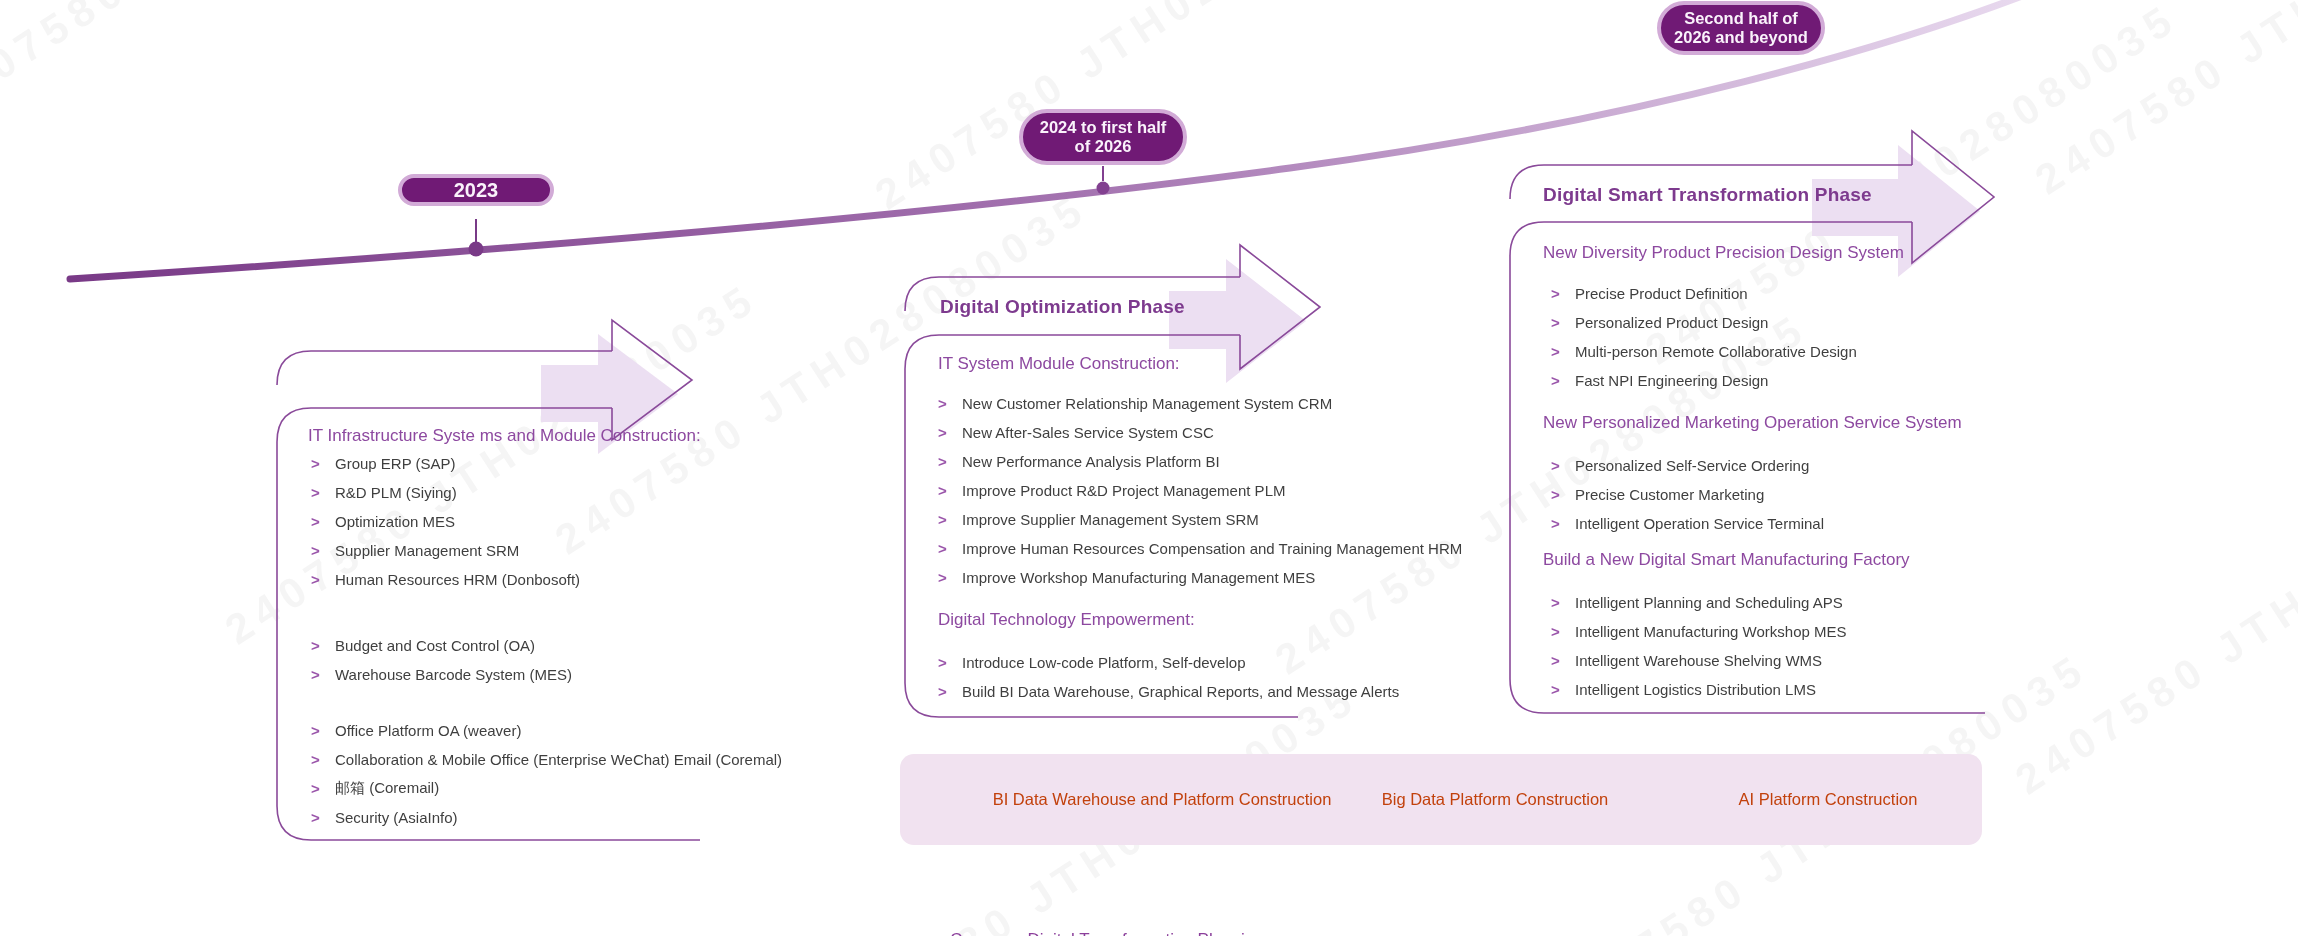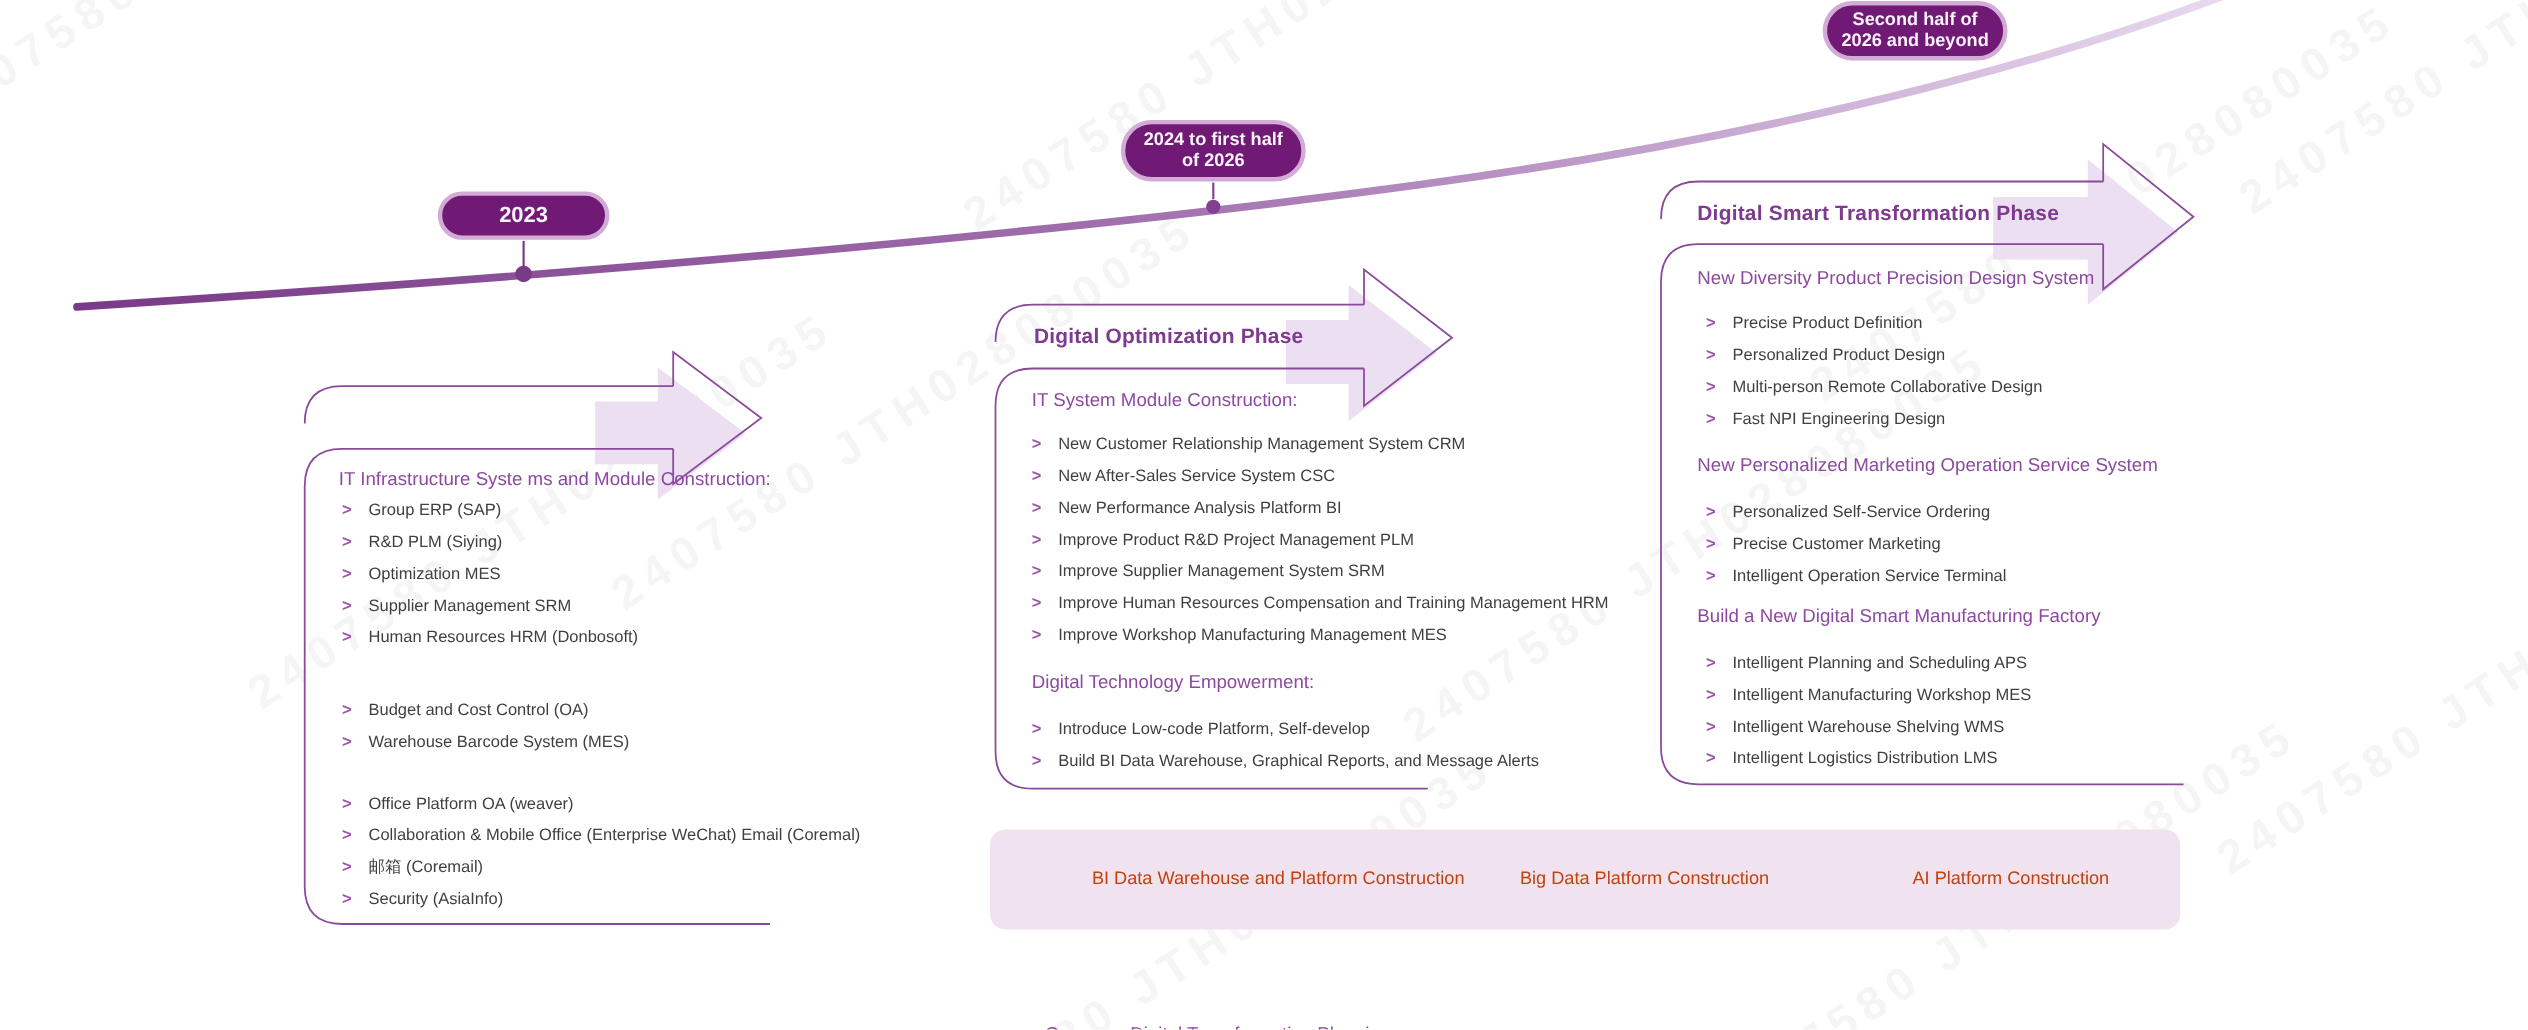--- a/index.html
+++ b/index.html
@@ -13,21 +13,21 @@
       transform-origin:left center;white-space:nowrap;pointer-events:none;}
 
   
   #linework{position:absolute;left:0;top:0;}
 
   
   .pill{position:absolute;box-sizing:border-box;background:#701a75;
         border:4px solid #d2abd7;border-radius:32px;color:#faf2fb;
         display:flex;align-items:center;justify-content:center;text-align:center;
         font-weight:600;}
-  .pill-1{left:398px;top:174px;width:156px;height:44px;font-size:20px;}
+  .pill-1{left:398px;top:174px;width:156px;height:32px;font-size:20px;}
   .pill-2{left:1019px;top:109px;width:168px;height:56px;font-size:16.5px;line-height:19px;padding:16px 9px;}
   .pill-3{left:1657px;top:1px;width:168px;height:54px;font-size:16.5px;line-height:19px;padding:0 9px;}
 
   
   .phase-title{position:absolute;font-size:19px;font-weight:700;color:#7d3a8e;
                line-height:20px;letter-spacing:.2px;white-space:nowrap;}
   .sec-heading{position:absolute;font-size:17px;color:#8d49a0;white-space:nowrap;}
 
   .list{position:absolute;display:flex;flex-direction:column;}
   .li{height:29px;display:flex;align-items:center;}

